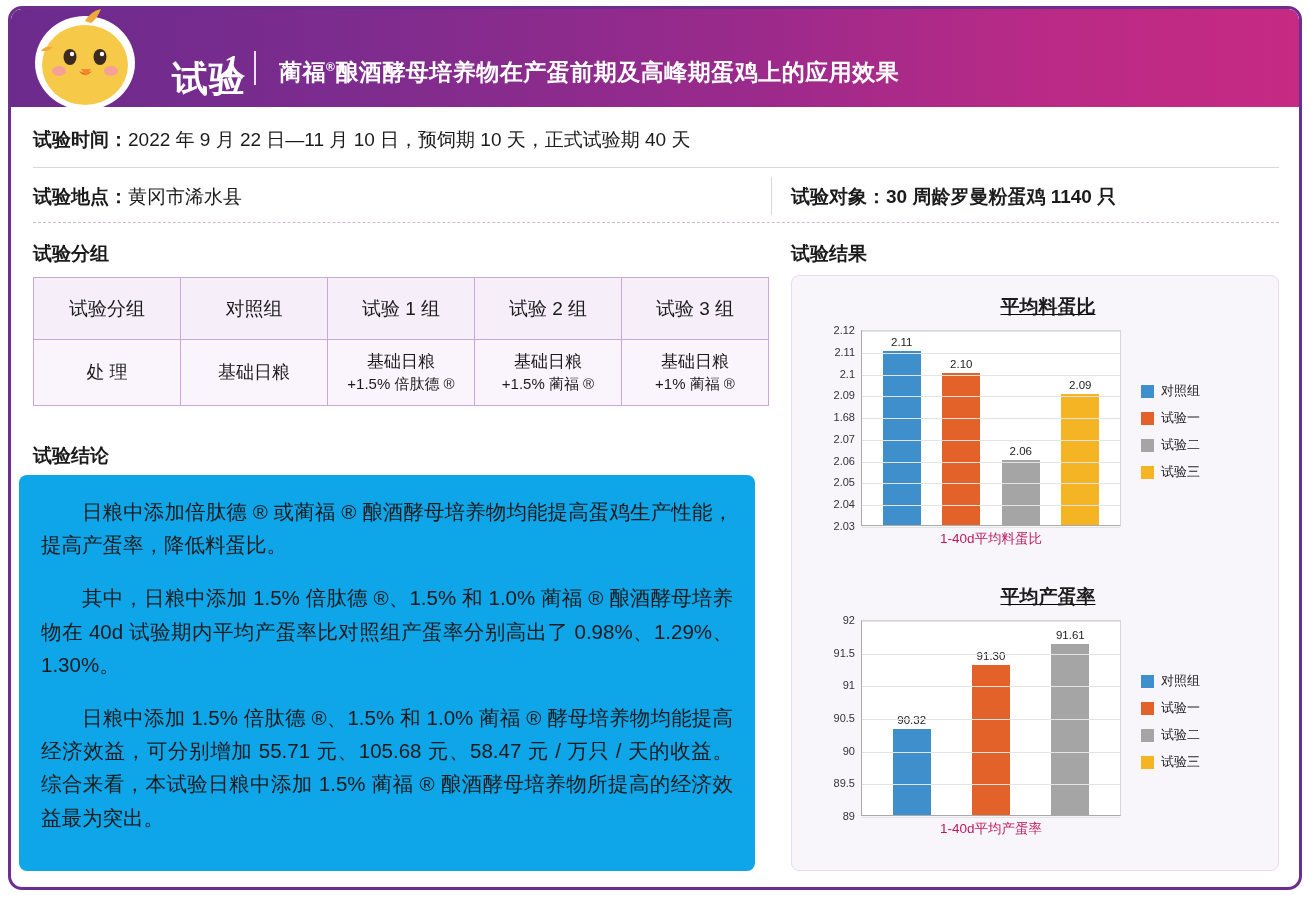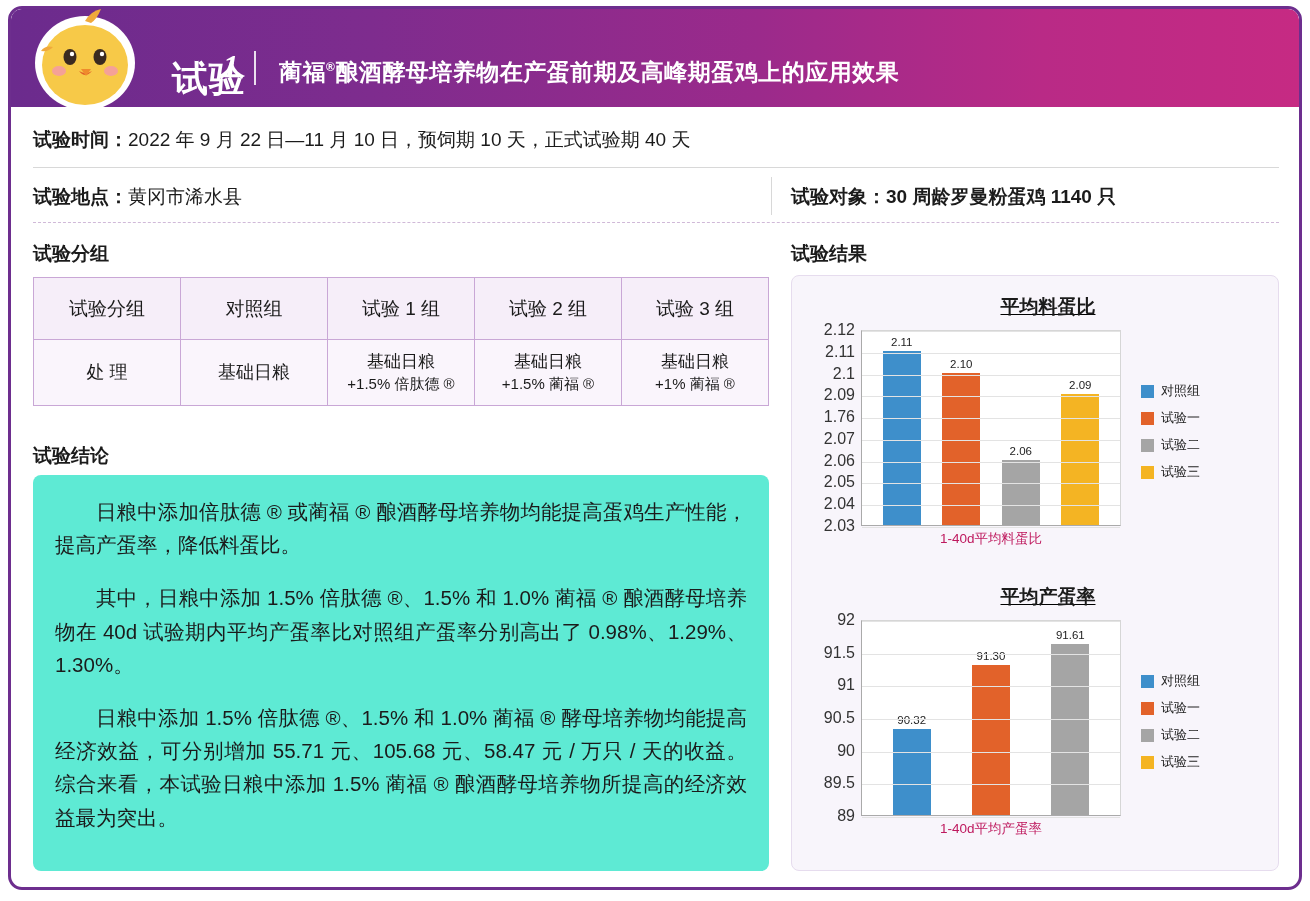--- a/index.html
+++ b/index.html
@@ -147,23 +147,23 @@
     background: #faf5fc;
     font-size: 17px;
     line-height: 1.35;
   }
   .gtable tr.r2 td.big { font-size: 18px; }
   .cell-sub { font-size: 15px; }
 
   
   .concl {
     position: absolute;
-    left: 22px; top: 466px;
+    left: 8px; top: 466px;
     width: 736px; height: 396px;
-    background: #5eead4;
+    background: #0ea5e9;
     border-radius: 8px;
     padding: 20px 22px 10px 22px;
   }
   .concl p {
     margin: 0 0 20px 0;
     font-size: 20.5px;
     line-height: 1.62;
     color: #1b1b1b;
     text-align: justify;
     text-indent: 2em;
@@ -196,21 +196,21 @@
     height: 226px;
   }
   .yaxis {
     position: absolute;
     left: 0; top: 0;
     width: 44px; height: 196px;
   }
   .ytick {
     position: absolute;
     right: 4px;
-    font-size: 16px;
+    font-size: 11px;
     color: #333;
     transform: translateY(-50%);
     white-space: nowrap;
   }
   .plot {
     position: absolute;
     left: 46px; top: 0;
     width: 260px; height: 196px;
     border-left: 1px solid #aaa;
     border-bottom: 1px solid #aaa;
@@ -362,21 +362,21 @@
     <div class="results">
       <div class="chart-box" id="chart1">
         <div class="chart-title">平均料蛋比</div>
         <div class="plot-wrap">
           <div class="yaxis" id="y1">
               <div class="ytick" style="top: 196px;">2.03</div>
               <div class="ytick" style="top: 174.222px;">2.04</div>
               <div class="ytick" style="top: 152.444px;">2.05</div>
               <div class="ytick" style="top: 130.667px;">2.06</div>
               <div class="ytick" style="top: 108.889px;">2.07</div>
-              <div class="ytick" style="top: 87.1111px;">1.76</div>
+              <div class="ytick" style="top: 87.1111px;">1.68</div>
               <div class="ytick" style="top: 65.3333px;">2.09</div>
               <div class="ytick" style="top: 43.5556px;">2.1</div>
               <div class="ytick" style="top: 21.7778px;">2.11</div>
               <div class="ytick" style="top: 0px;">2.12</div>
             </div>
           <div class="plot" id="p1">
             <div class="bars" id="b1">
                 <div class="bar-col">
                   <div class="bar-label" style="bottom: 177.222px;">2.11</div>
                   <div class="bar" style="height: 174.222px; background: rgb(62, 143, 203);"></div>

